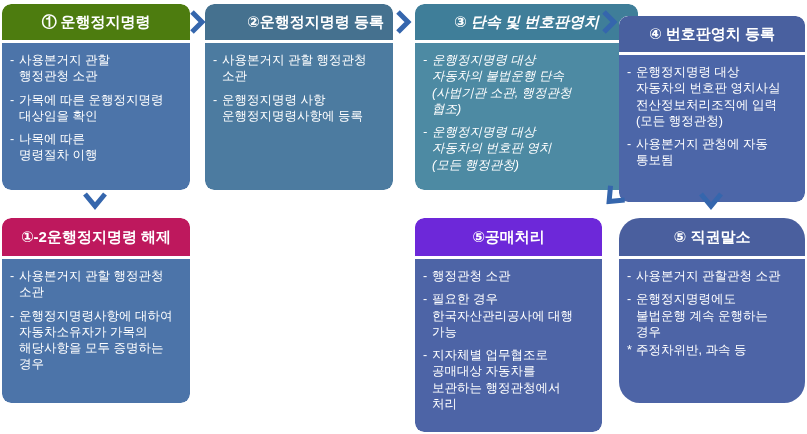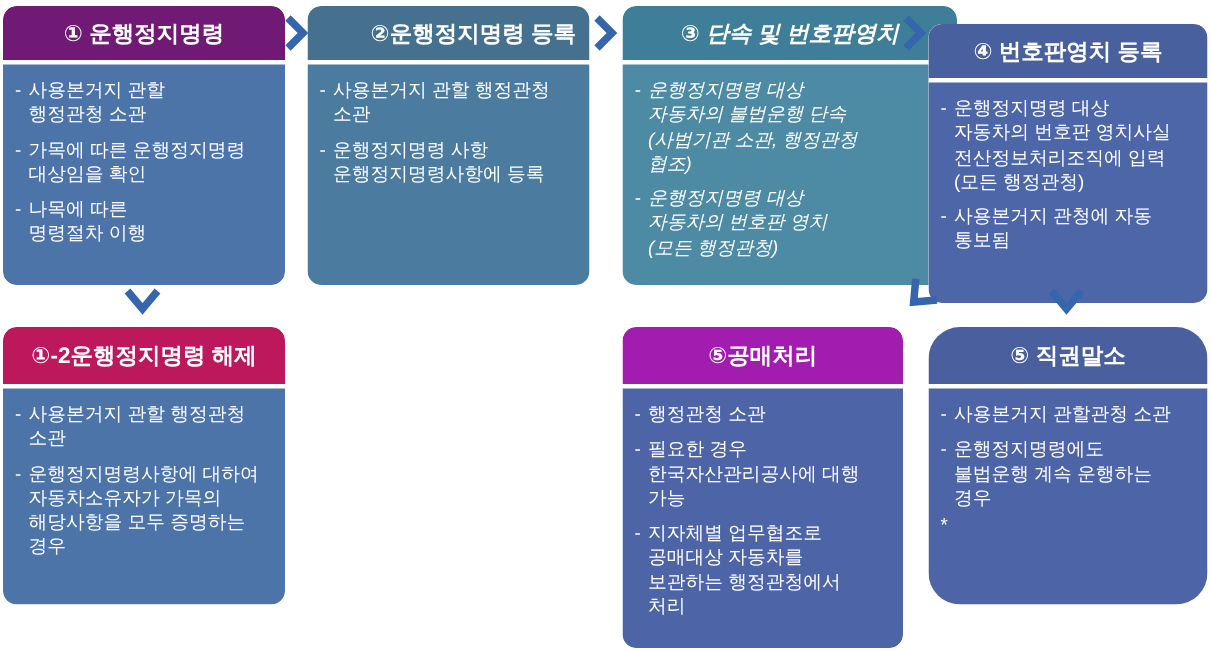--- a/index.html
+++ b/index.html
@@ -41,21 +41,21 @@
   .av2{left:698px;top:191px;}
   .ad{left:600px;top:188px;transform:rotate(45deg);}
   .arrow svg{display:block;}
 </style>
 </head>
 <body>
 
 <div class="canvas">
 
   <div class="box b1">
-    <div class="hdr" style="background: #701a75;">① 운행정지명령</div>
+    <div class="hdr" style="background: #4d7c0f; font-family: Liberation Serif, serif;">① 운행정지명령</div>
     <div class="bod" style="background: rgb(76, 116, 169);">
       <div class="bullet">
           <span class="mk">-</span>
           <span class="tx">사용본거지 관할
 행정관청 소관</span>
         </div>
       <div class="bullet">
           <span class="mk">-</span>
           <span class="tx">가목에 따른 운행정지명령
 대상임을 확인</span>
@@ -133,21 +133,21 @@
           <span class="mk">-</span>
           <span class="tx">운행정지명령사항에 대하여
 자동차소유자가 가목의
 해당사항을 모두 증명하는
 경우</span>
         </div>
     </div>
   </div>
 
   <div class="box bot b6">
-    <div class="hdr" style="background: #a21caf; text-align: right;">⑤공매처리</div>
+    <div class="hdr" style="background: #6d28d9; text-align: right;">⑤공매처리</div>
     <div class="bod" style="background: rgb(77, 100, 166);">
       <div class="bullet">
           <span class="mk">-</span>
           <span class="tx">행정관청 소관</span>
         </div>
       <div class="bullet">
           <span class="mk">-</span>
           <span class="tx">필요한 경우
 한국자산관리공사에 대행
 가능</span>
@@ -170,20 +170,21 @@
           <span class="tx">사용본거지 관할관청 소관</span>
         </div>
       <div class="bullet">
           <span class="mk">-</span>
           <span class="tx">운행정지명령에도
 불법운행 계속 운행하는
 경우</span>
         </div>
       <div class="bullet note">
           <span class="mk">*</span>
+          <span class="tx">주정차위반, 과속 등</span>
         </div>
     </div>
   </div>
 
   <div class="arrow ar1">
     <svg width="17" height="26" viewBox="0 0 17 26">
         <polyline points="3,3 13,13 3,23" fill="none" stroke="currentColor" stroke-width="5"></polyline>
       </svg>
   </div>
   <div class="arrow ar2">

